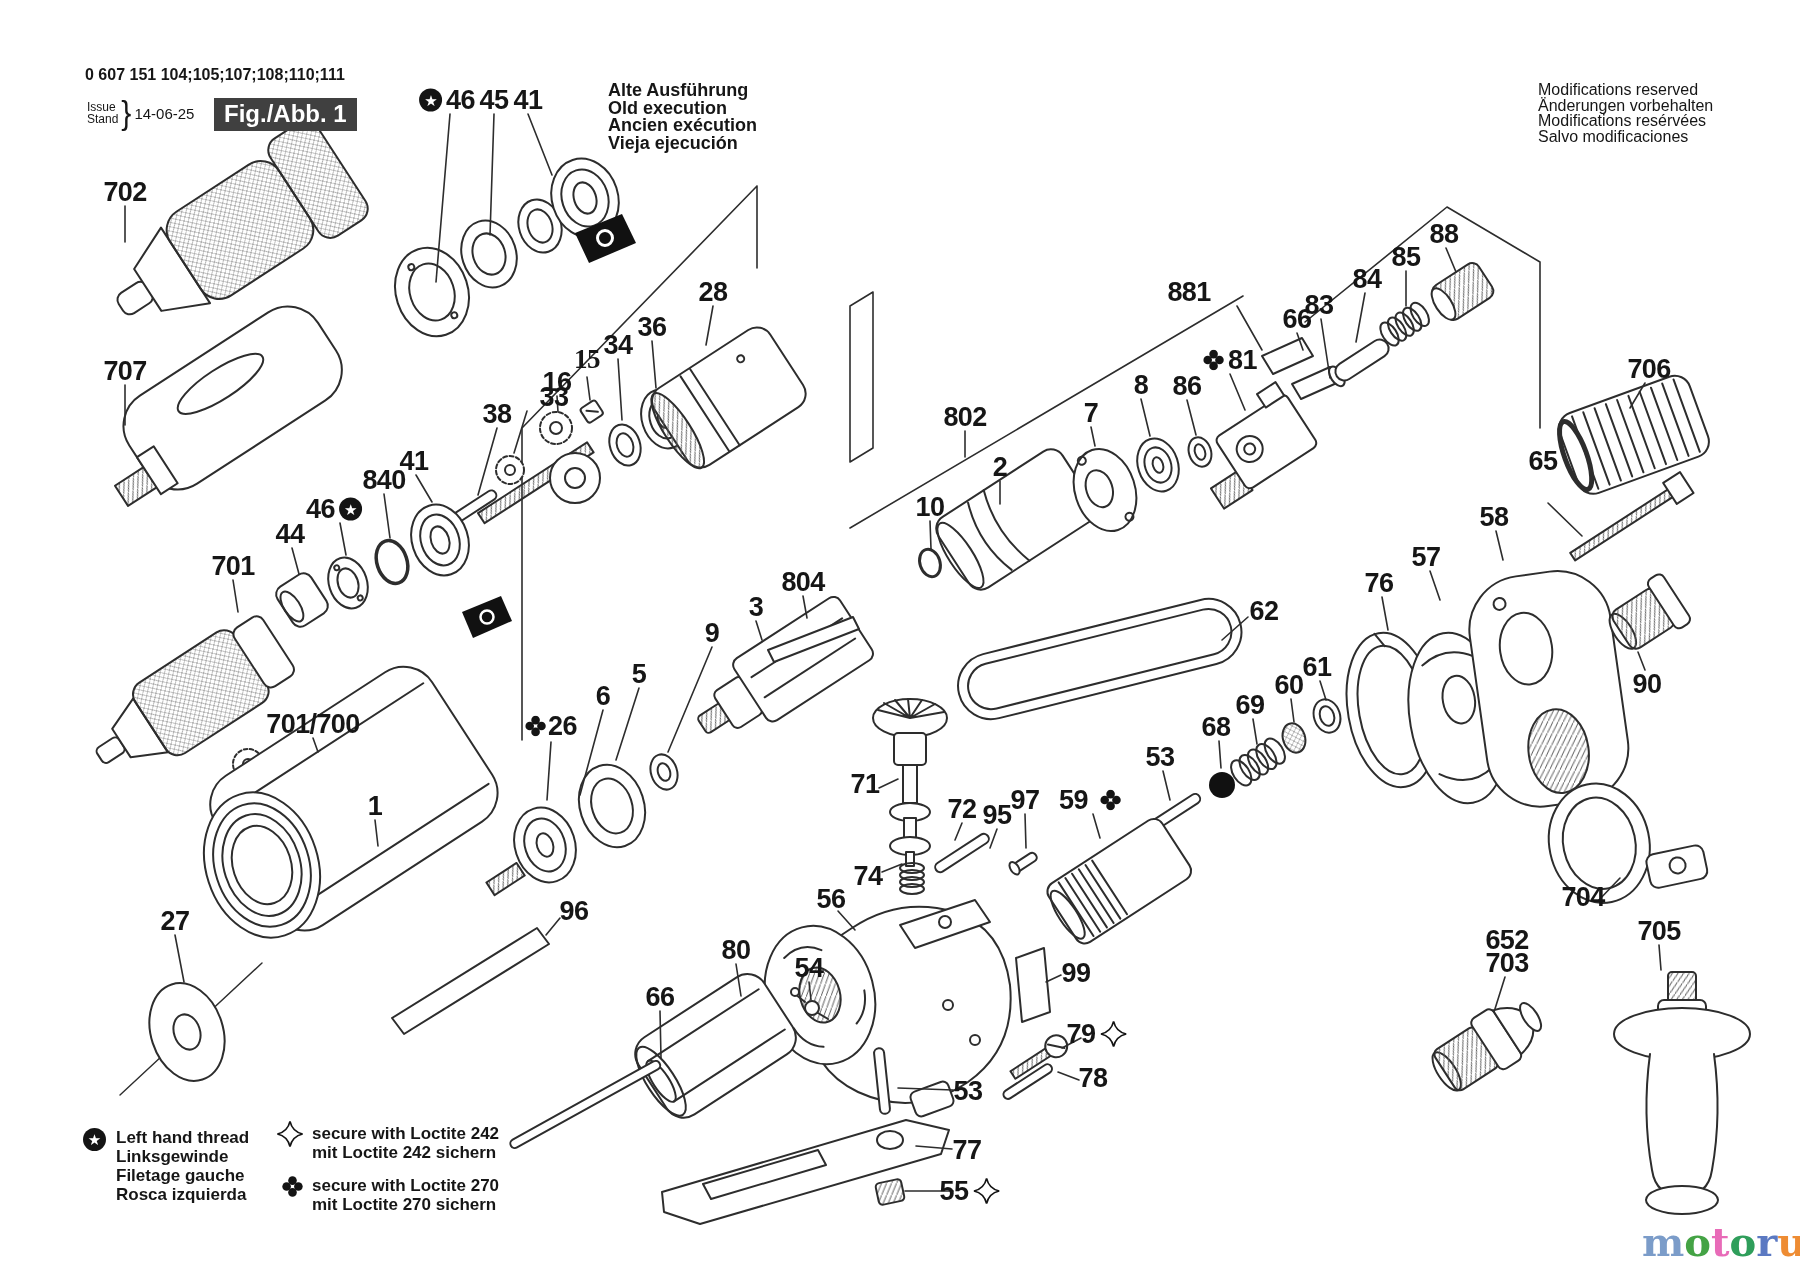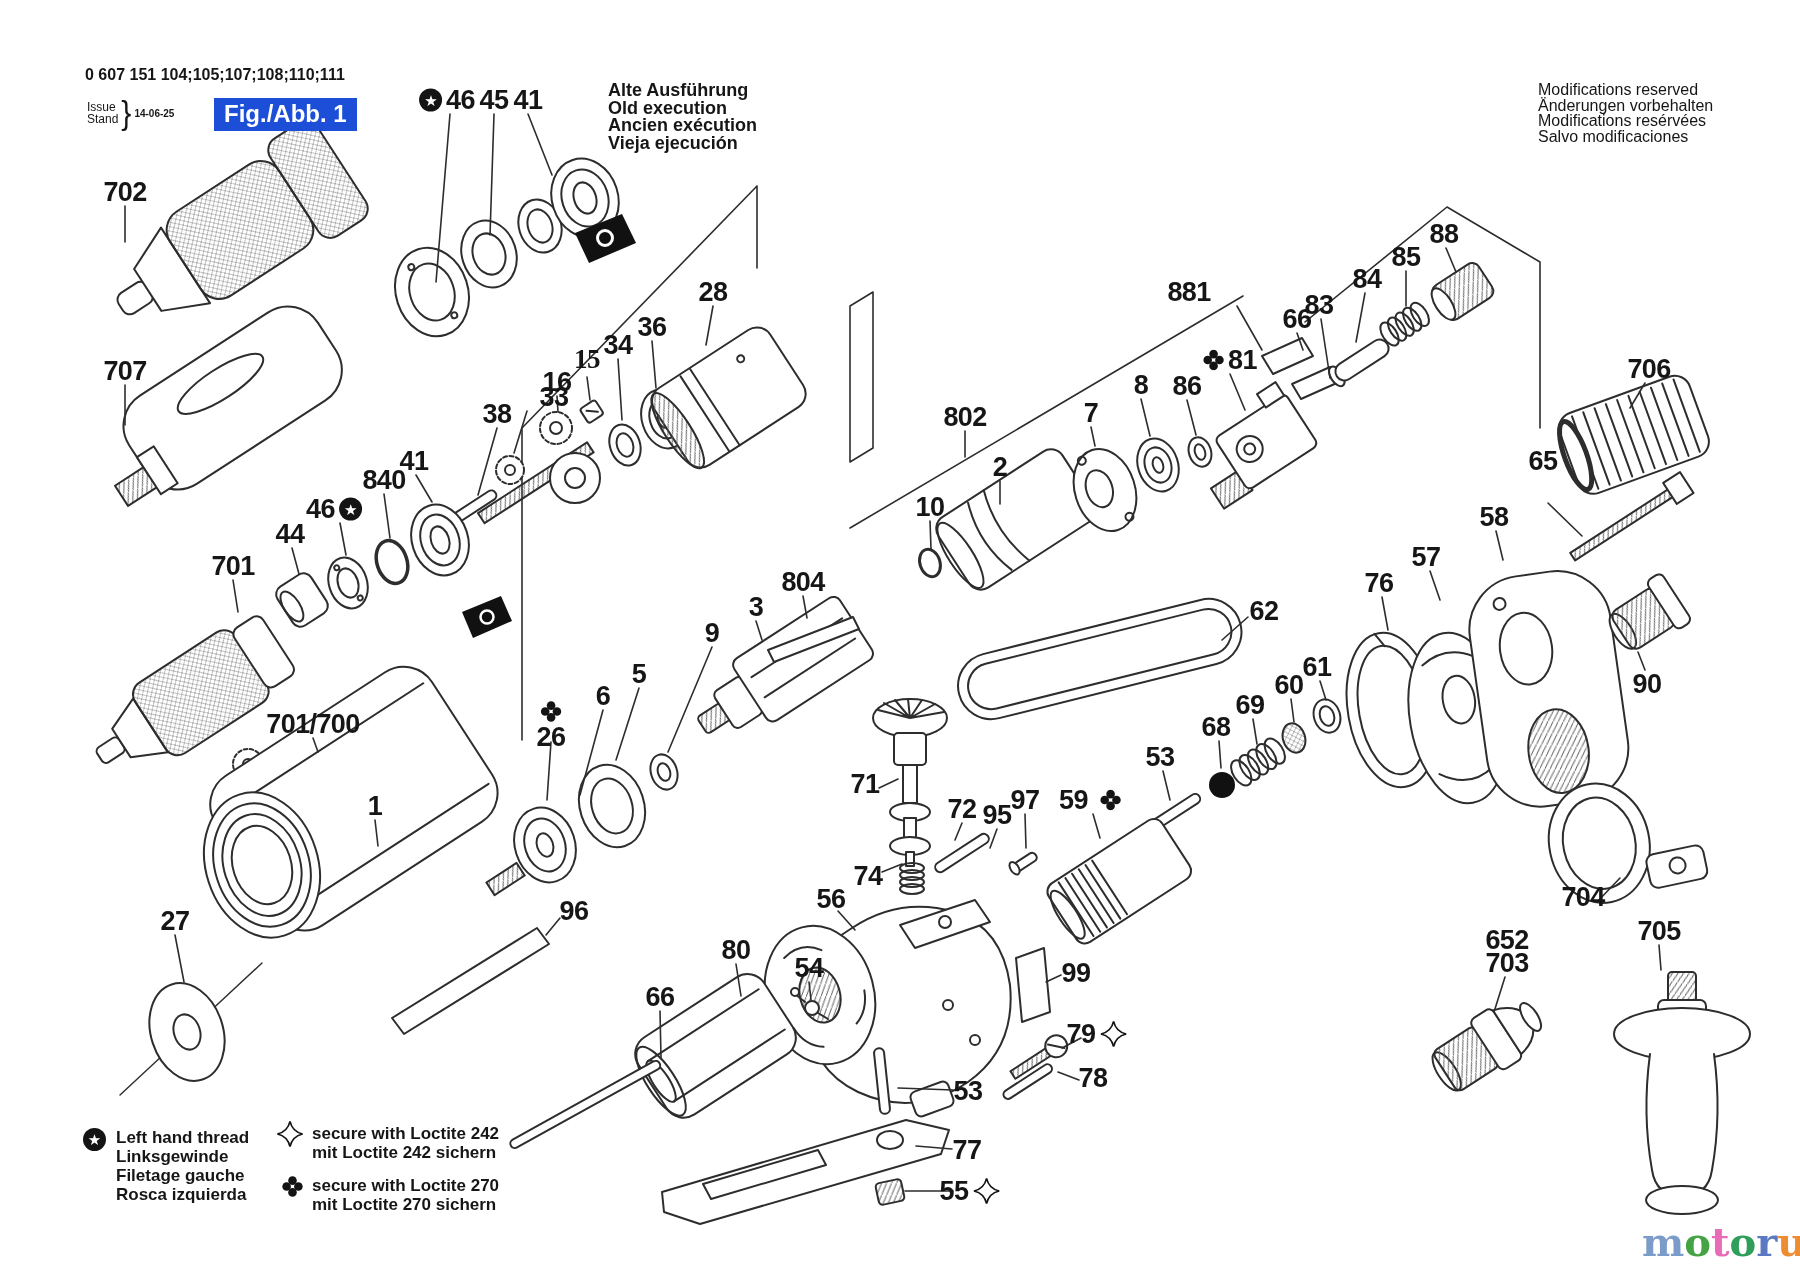--- a/index.html
+++ b/index.html
@@ -2,29 +2,29 @@
 <html><head>
 <meta charset="utf-8">
 <style>
   html,body{margin:0;padding:0;background:#fff;}
   .stage{position:relative;width:1800px;height:1271px;background:#ffffff;overflow:hidden;
          font-family:"Liberation Sans",sans-serif;color:#161616;}
   #art{position:absolute;left:0;top:0;}
   #labels{position:absolute;left:0;top:0;width:100%;height:100%;}
   .plabel{position:absolute;transform:translate(-50%,-50%);font-weight:bold;font-size:27px;line-height:1;
           white-space:nowrap;display:flex;align-items:center;gap:4px;letter-spacing:-0.6px;}
-  .plabel.col{flex-direction:column;gap:2px;}
+  .plabel.col{gap:2px;}
   .sym-star{display:inline-block;width:23px;height:23px;border-radius:50%;background:#141414;color:#fff;
             font-size:15px;line-height:23px;text-align:center;font-weight:normal;}
   .hdr-partnums{position:absolute;left:85px;top:66px;font-weight:bold;font-size:16px;}
   .issue-row{position:absolute;left:87px;top:96px;display:flex;align-items:center;}
   .issue-words{font-size:12px;line-height:12px;}
   .issue-brace{font-size:30px;font-weight:normal;margin:0 3px;transform:scaleY(1.1);}
-  .issue-date{font-weight:bold;font-size:10px;}
-  .figbox{position:absolute;left:214px;top:98px;background:#1d4ed8;color:#fff;font-weight:bold;font-size:24px;
+  .issue-date{font-weight:normal;font-size:15px;}
+  .figbox{position:absolute;left:214px;top:98px;background:#404040;color:#fff;font-weight:bold;font-size:24px;
           padding:2px 10px 3px 10px;}
   .note-block{position:absolute;white-space:nowrap;}
   .note-old{left:608px;top:82px;font-weight:bold;font-size:18px;line-height:17.5px;}
   .note-mods{left:1538px;top:82px;font-size:16px;line-height:15.5px;}
   .legend-text{position:absolute;font-weight:bold;font-size:17px;line-height:19px;white-space:nowrap;}
   .legend-icon{position:absolute;}
   .watermark{position:absolute;left:1642px;top:1222px;font-family:"DejaVu Serif","Liberation Serif",serif;
              font-weight:bold;font-size:40px;line-height:1;white-space:nowrap;}
 </style>
 </head>

